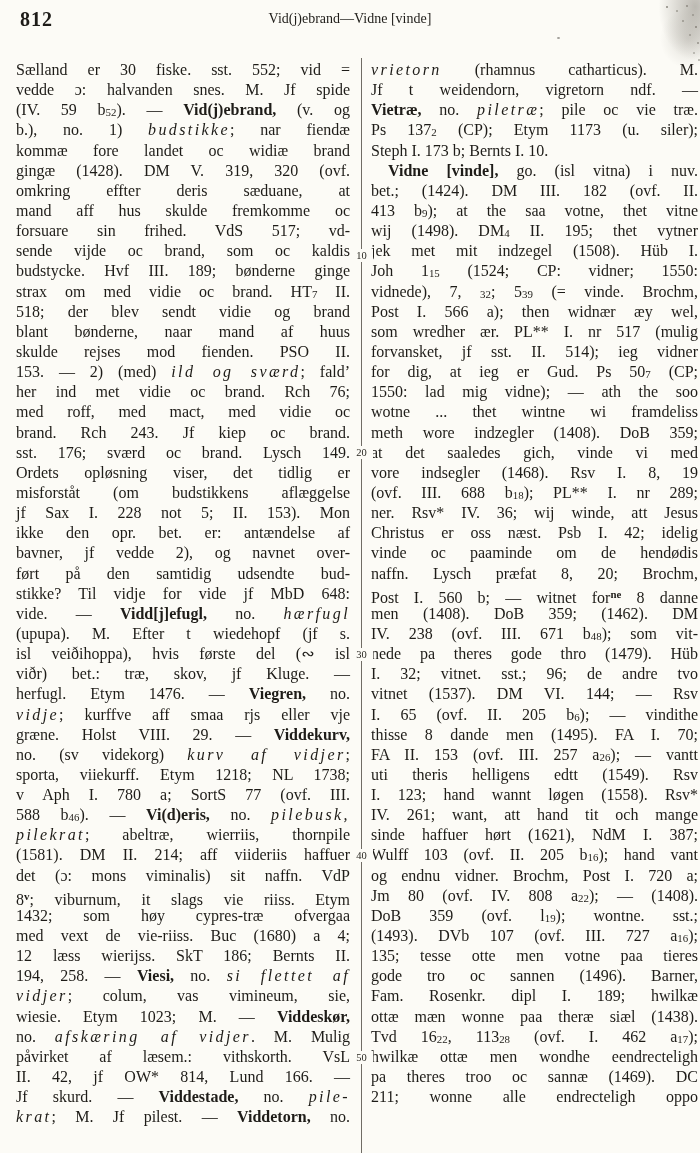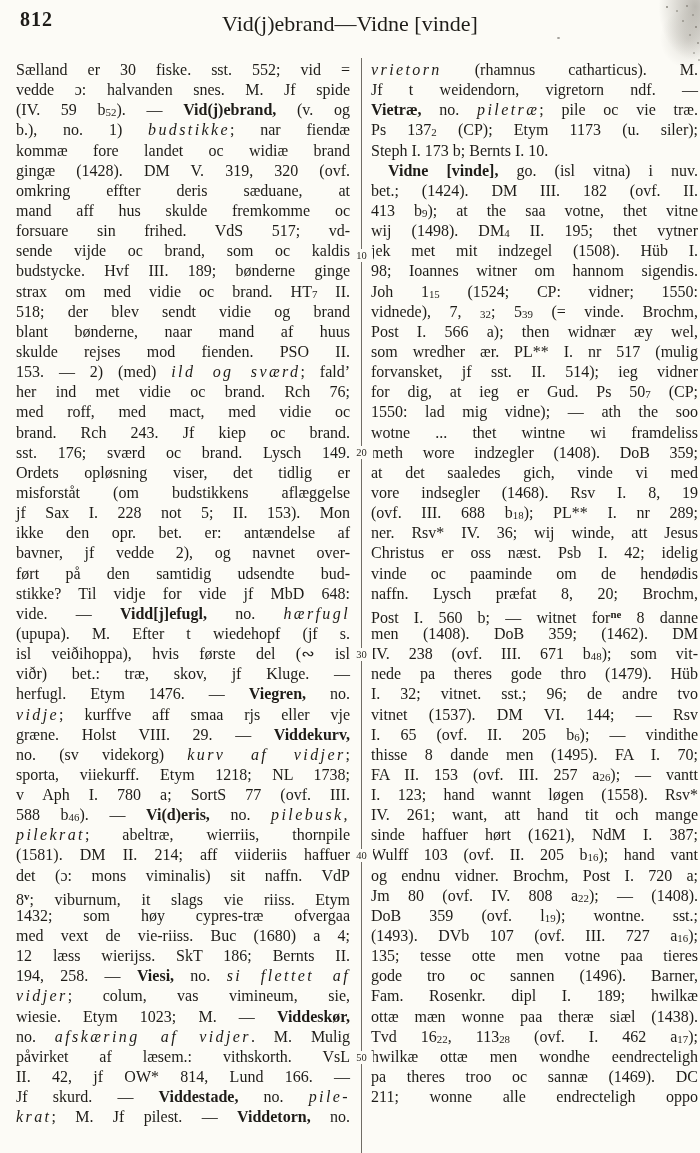--- a/index.html
+++ b/index.html
@@ -18,21 +18,21 @@
   }
   .page{ position:absolute; inset:0; }
 
   
   .page-number{
     position:absolute; left:20px; top:8px;
     font-size:20px; font-weight:bold; letter-spacing:1px;
   }
   .running-head{
     position:absolute; left:0; right:0; top:11px;
-    text-align:center; font-size:22px;
+    text-align:center; font-size:14px;
   }
 
   
   .col{
     position:absolute; top:60px;
     font-size:16px; line-height:20.15px;
   }
   .col.left{ left:16px;  width:334px; }
   .col.right{ left:371px; width:327px; }
   .line{
@@ -154,21 +154,20 @@
       <div class="line"><span class="sp">vrietorn</span><span> (rhamnus catharticus). M.</span></div>
       <div class="line"><span>Jf t weidendorn, vigretorn ndf. —</span></div>
       <div class="line"><span class="b">Vietræ,</span><span> no. </span><span class="sp">piletræ</span><span>; pile oc vie træ.</span></div>
       <div class="line"><span>Ps 137</span><span class="sub">2</span><span> (CP); Etym 1173 (u. siler);</span></div>
       <div class="line end"><span>Steph I. 173 b; Bernts I. 10.</span></div>
       <div class="line indent"><span class="b">Vidne [vinde],</span><span> go. (isl vitna) i nuv.</span></div>
       <div class="line"><span>bet.; (1424). DM III. 182 (ovf. II.</span></div>
       <div class="line"><span>413 b</span><span class="sub">9</span><span>); at the saa votne, thet vitne</span></div>
       <div class="line"><span>wij (1498). DM</span><span class="sub">4</span><span> II. 195; thet vytner</span></div>
       <div class="line"><span>jek met mit indzegel (1508). Hüb I.</span></div>
-      <div class="line"><span>98; Ioannes witner om hannom sigendis.</span></div>
       <div class="line"><span>Joh 1</span><span class="sub">15</span><span> (1524; CP: vidner; 1550:</span></div>
       <div class="line"><span>vidnede), 7, </span><span class="sub">32</span><span>; 5</span><span class="sub">39</span><span> (= vinde. Brochm,</span></div>
       <div class="line"><span>Post I. 566 a); then widnær æy wel,</span></div>
       <div class="line"><span>som wredher ær. PL** I. nr 517 (mulig</span></div>
       <div class="line"><span>forvansket, jf sst. II. 514); ieg vidner</span></div>
       <div class="line"><span>for dig, at ieg er Gud. Ps 50</span><span class="sub">7</span><span> (CP;</span></div>
       <div class="line"><span>1550: lad mig vidne); — ath the soo</span></div>
       <div class="line"><span>wotne ... thet wintne wi framdeliss</span></div>
       <div class="line"><span>meth wore indzegler (1408). DoB 359;</span></div>
       <div class="line"><span>at det saaledes gich, vinde vi med</span></div>
@@ -180,20 +179,21 @@
       <div class="line"><span>naffn. Lysch præfat 8, 20; Brochm,</span></div>
       <div class="line"><span>Post I. 560 b; — witnet for</span><span class="sup">ne</span><span> 8 danne</span></div>
       <div class="line"><span>men (1408). DoB 359; (1462). DM</span></div>
       <div class="line"><span>IV. 238 (ovf. III. 671 b</span><span class="sub">48</span><span>); som vit-</span></div>
       <div class="line"><span>nede pa theres gode thro (1479). Hüb</span></div>
       <div class="line"><span>I. 32; vitnet. sst.; 96; de andre tvo</span></div>
       <div class="line"><span>vitnet (1537). DM VI. 144; — Rsv</span></div>
       <div class="line"><span>I. 65 (ovf. II. 205 b</span><span class="sub">6</span><span>); — vindithe</span></div>
       <div class="line"><span>thisse 8 dande men (1495). FA I. 70;</span></div>
       <div class="line"><span>FA II. 153 (ovf. III. 257 a</span><span class="sub">26</span><span>); — vantt</span></div>
+      <div class="line"><span>uti theris helligens edtt (1549). Rsv</span></div>
       <div class="line"><span>I. 123; hand wannt løgen (1558). Rsv*</span></div>
       <div class="line"><span>IV. 261; want, att hand tit och mange</span></div>
       <div class="line"><span>sinde haffuer hørt (1621), NdM I. 387;</span></div>
       <div class="line"><span>Wulff 103 (ovf. II. 205 b</span><span class="sub">16</span><span>); hand vant</span></div>
       <div class="line"><span>og endnu vidner. Brochm, Post I. 720 a;</span></div>
       <div class="line"><span>Jm 80 (ovf. IV. 808 a</span><span class="sub">22</span><span>); — (1408).</span></div>
       <div class="line"><span>DoB 359 (ovf. l</span><span class="sub">19</span><span>); wontne. sst.;</span></div>
       <div class="line"><span>(1493). DVb 107 (ovf. III. 727 a</span><span class="sub">16</span><span>);</span></div>
       <div class="line"><span>135; tesse otte men votne paa tieres</span></div>
       <div class="line"><span>gode tro oc sannen (1496). Barner,</span></div>

